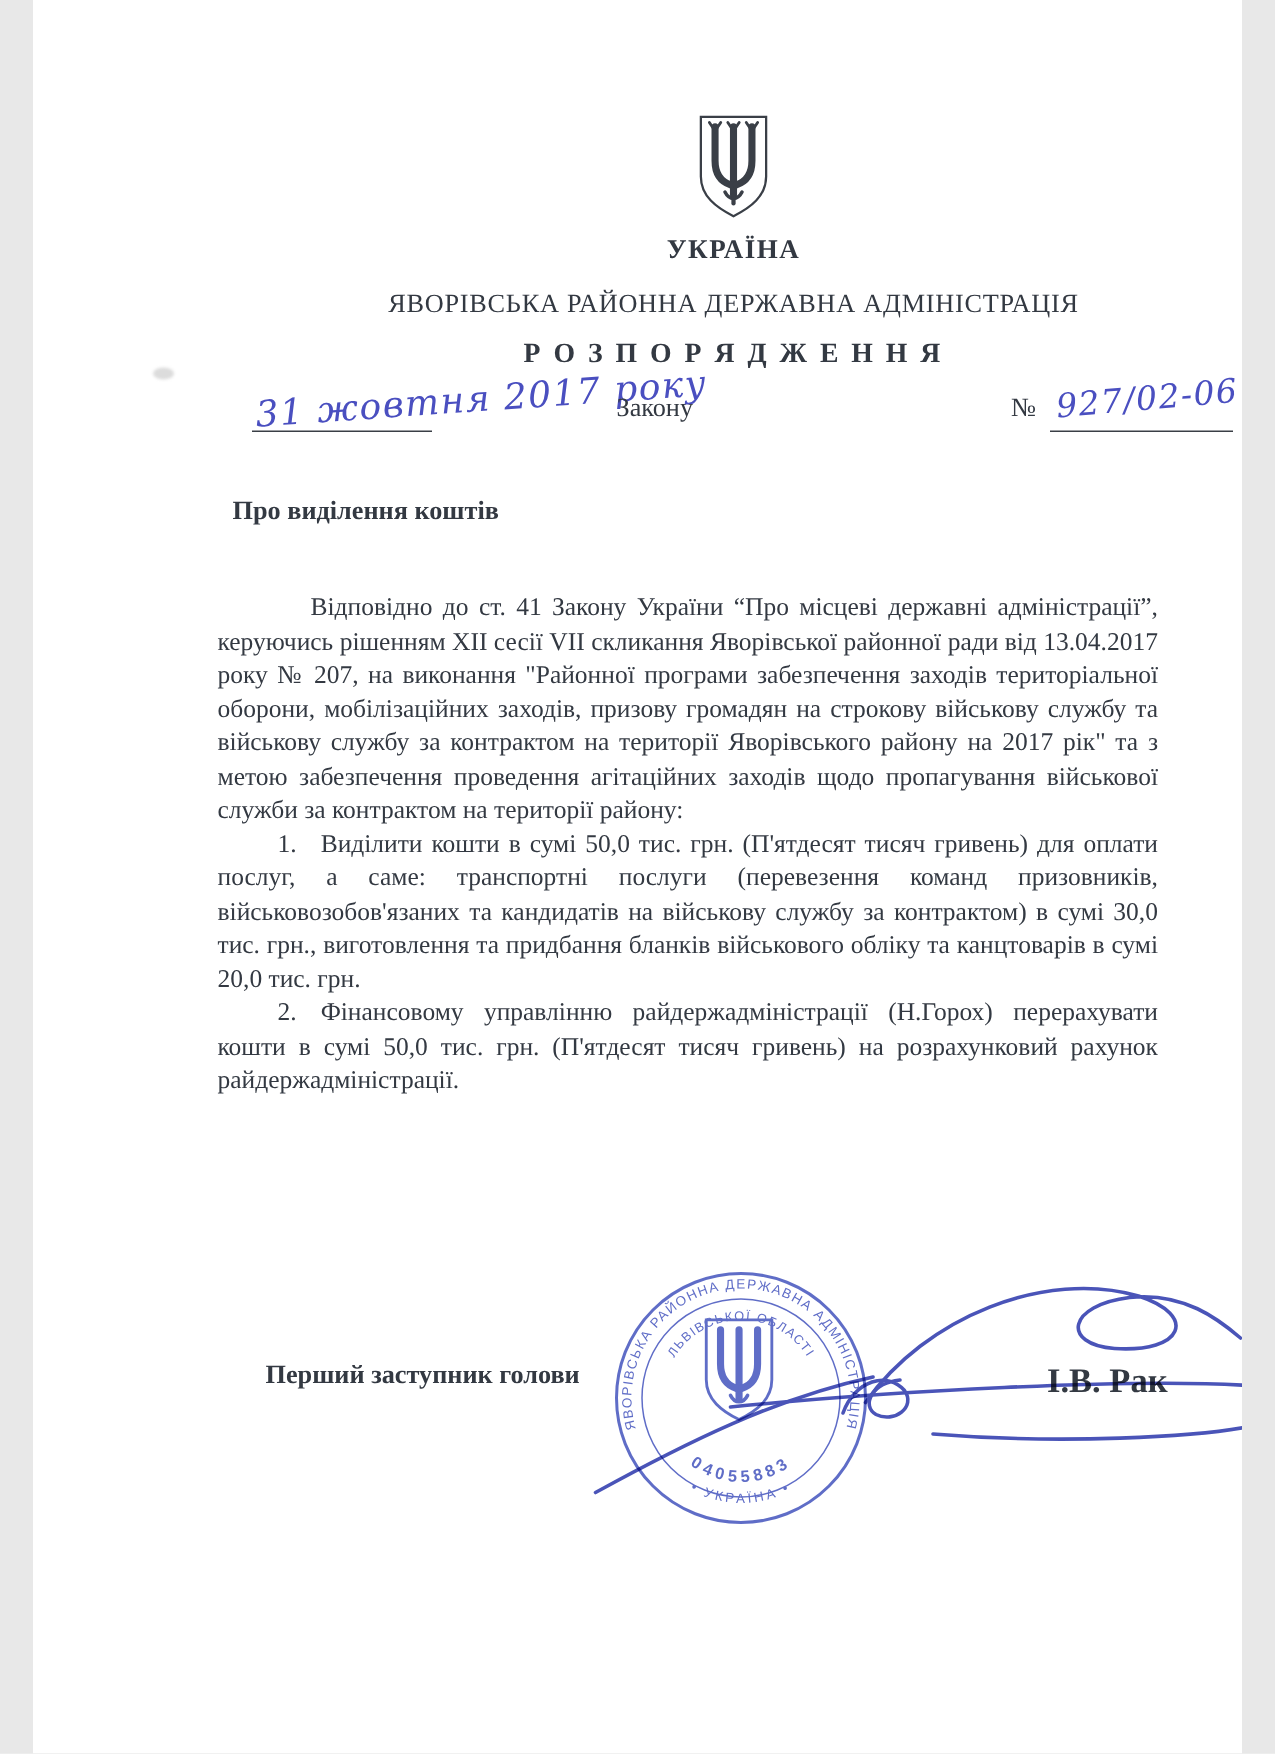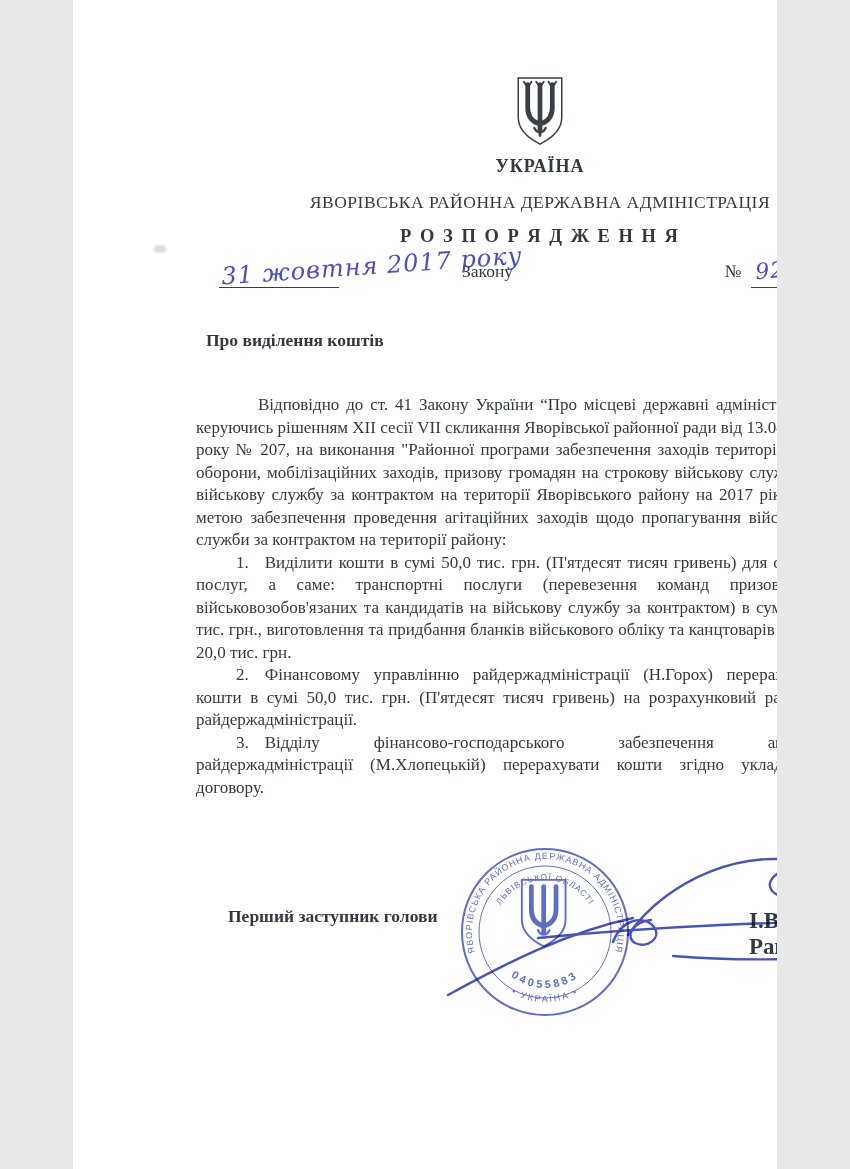--- a/index.html
+++ b/index.html
@@ -1,18 +1,18 @@
 <!DOCTYPE html>
 <html><head>
 <meta charset="utf-8">
 <style>
   html,body{margin:0;padding:0;background:#e8e8e8;}
   .page{
     position:relative;
-    width:704px;height:1169px;
+    width:806px;height:1169px;
     background:#ffffff;
     margin:0 auto;
     overflow:hidden;
     font-family:"Liberation Serif", serif;
     color:#333942;
   }
   
   .emblem{position:absolute;left:441px;top:76px;width:52px;height:70px;}
   .country{
     position:absolute;left:0;top:156px;width:850px;
@@ -100,21 +100,20 @@
   <span class="hand hand-number">927/02-06</span>
 
   <div class="speck"></div>
 
   <div class="subject">Про виділення коштів</div>
 
   <div class="bodytext">
     <p class="intro">Відповідно до ст. 41 Закону України “Про місцеві державні адміністрації”, керуючись рішенням ХІІ сесії VІІ скликання Яворівської районної ради від 13.04.2017 року № 207, на виконання "Районної програми забезпечення заходів територіальної оборони, мобілізаційних заходів, призову громадян на строкову військову службу та військову службу за контрактом на території Яворівського району на 2017 рік" та з метою забезпечення проведення агітаційних заходів щодо пропагування військової служби за контрактом на території району:</p>
     <p class="order-item first"><span class="num">1.</span><span>Виділити кошти в сумі 50,0 тис. грн. (П'ятдесят тисяч гривень) для оплати послуг, а саме: транспортні послуги (перевезення команд призовників, військовозобов'язаних та кандидатів на військову службу за контрактом) в сумі 30,0 тис. грн., виготовлення та придбання бланків військового обліку та канцтоварів в сумі 20,0 тис. грн.</span></p>
     <p class="order-item"><span class="num">2.</span><span>Фінансовому управлінню райдержадміністрації (Н.Горох) перерахувати кошти в сумі 50,0 тис. грн. (П'ятдесят тисяч гривень) на розрахунковий рахунок райдержадміністрації.</span></p>
-    <p class="order-item"><span class="num">3.</span><span>Відділу фінансово-господарського забезпечення апарату райдержадміністрації (М.Хлопецькій) перерахувати кошти згідно укладеного договору.</span></p>
   </div>
 
   <div class="sig-position">Перший заступник голови</div>
   <div class="sig-name">І.В. Рак</div>
 
   <svg class="stamp" viewBox="0 0 172 172">
     <circle cx="86" cy="86" r="83" fill="none" stroke="#4353bd" stroke-width="2"></circle>
     <circle cx="86" cy="86" r="66" fill="none" stroke="#4353bd" stroke-width="1"></circle>
     <defs>
       <path id="ringPath" d="M34.4,137.6 A73,73 0 1 1 137.6,137.6" fill="none"></path>

